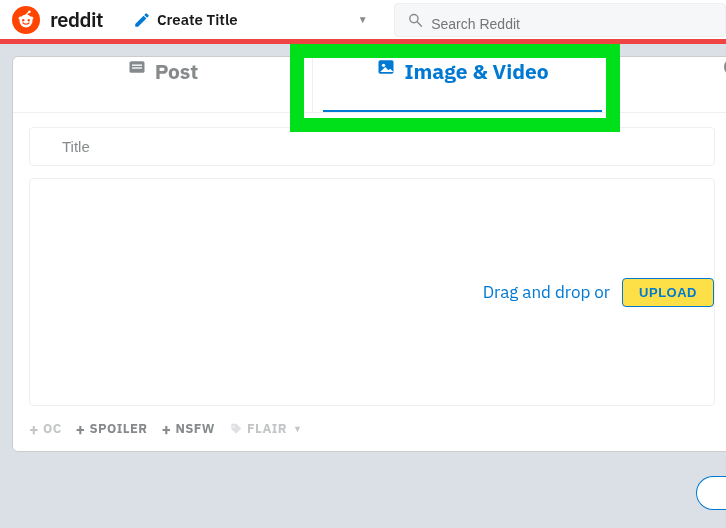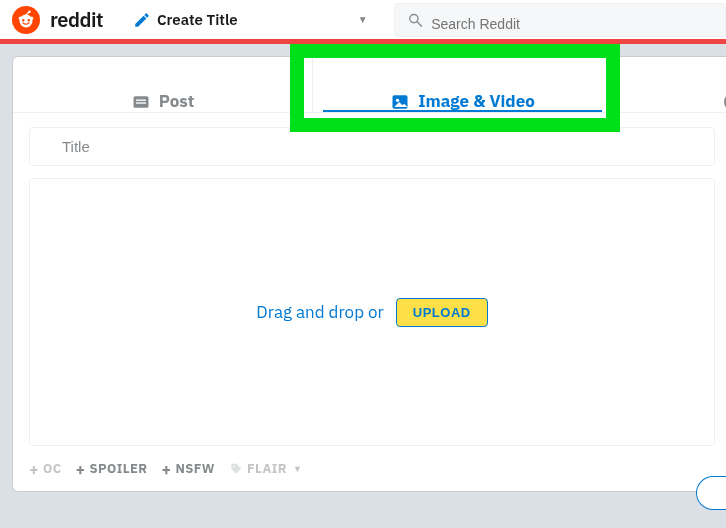--- a/index.html
+++ b/index.html
@@ -71,25 +71,25 @@
   }
   .tabs {
     display: flex;
     border-bottom: 1px solid #edeff1;
     position: relative;
     height: 56px;
   }
   .tab {
     flex: 0 0 300px;
     display: flex;
-    align-items: flex-end;
+    align-items: flex-start;
     justify-content: center;
     gap: 8px;
     font-weight: 700;
-    font-size: 17px;
+    font-size: 21px;
     color: #878a8c;
     border-right: 1px solid #edeff1;
     position: relative;
   }
   .tab.active {
     color: #0079d3;
   }
   .tab.active::after {
     content:"";
     position:absolute;
@@ -122,24 +122,24 @@
     border-radius: 4px;
     padding: 10px 32px;
     font-size: 15px;
     color: #1c1c1c;
   }
   .title-input::placeholder { color: #878a8c; }
   .dropzone {
     margin: 12px 16px 0 16px;
     border: 1px solid #edeff1;
     border-radius: 4px;
-    height: 268px;
+    height: 228px;
     display: flex;
     align-items: center;
-    justify-content: center;
+    justify-content: flex-end;
     gap: 12px;
     color: #0079d3;
     font-size: 17px;
   }
   .upload-btn {
     border: 1px solid #0079d3;
     color: #0079d3;
     background: #fde047;
     font-weight: 700;
     font-size: 13px;

